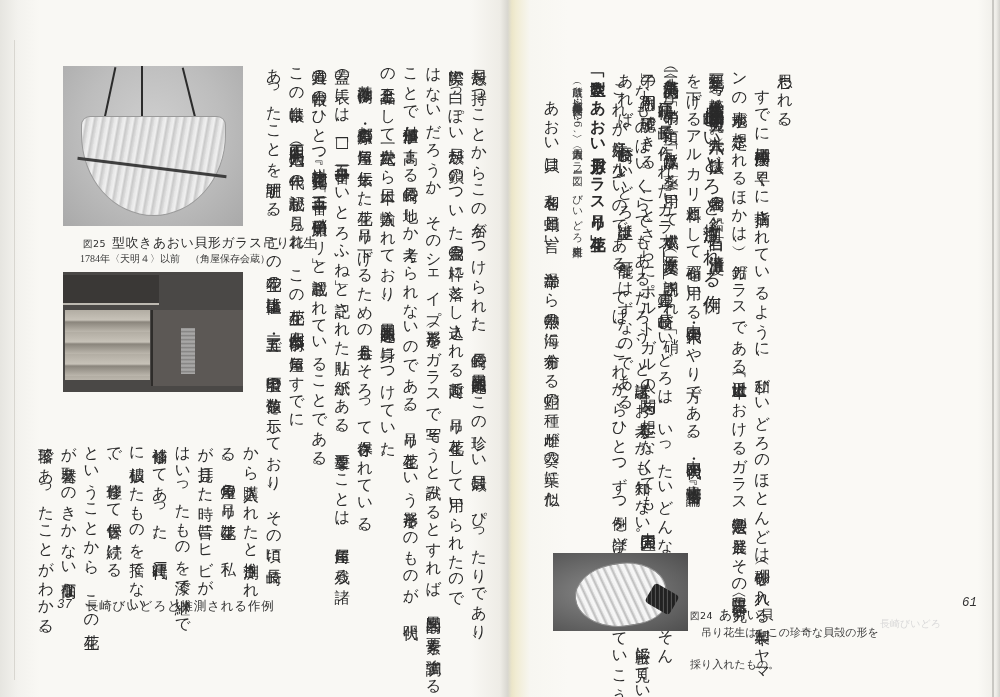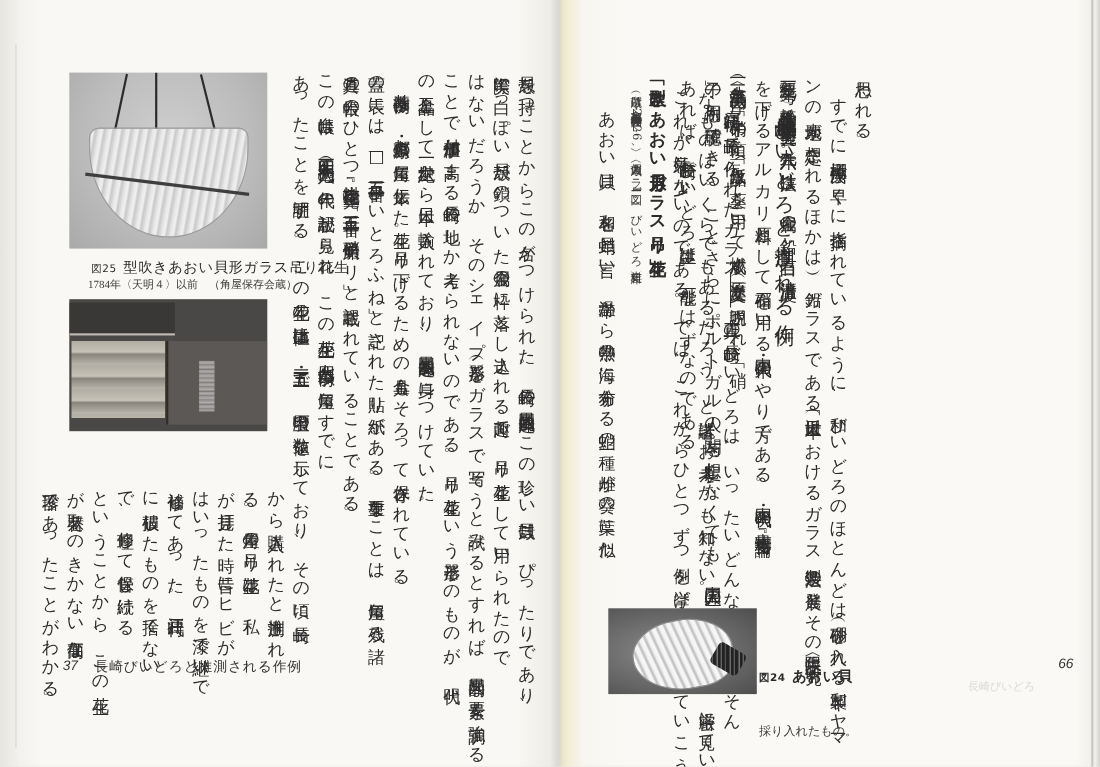--- a/index.html
+++ b/index.html
@@ -41,21 +41,21 @@
   .photo-shell { position: absolute; left: 553px; top: 553px; width: 135px; height: 78px; background: radial-gradient(ellipse at 40% 50%, #8a8a8a 0%, #666 60%, #4e4e4e 100%); }
   .shell-body { position: absolute; left: 22px; top: 10px; width: 92px; height: 64px; border-radius: 50% 55% 40% 60%; background: repeating-linear-gradient(75deg, #f1f1f1 0px, #f8f8f8 3px, #bcbcbc 5px, #e8e8e8 7px); transform: rotate(-10deg); border: 1px solid #8d8d8d; }
   .shell-dark { position: absolute; left: 95px; top: 35px; width: 28px; height: 22px; background: repeating-linear-gradient(60deg, #222 0px, #222 2px, #777 4px); transform: rotate(30deg); border-radius: 4px; }
 
   
   .caption { position: absolute; font-family: "DejaVu Sans", "Liberation Sans", sans-serif; color: #2b2b2b; white-space: nowrap; }
   .cap-title { font-size: 13px; letter-spacing: 0.5px; }
   .cap-title .fig { font-size: 9.5px; margin-right: 6px; }
   .cap-sub { font-family: Liberation Serif, serif; font-size: 10px; color: #3a3a3a; }
 
-  .folio { position: absolute; font-family: Liberation Sans, sans-serif; font-style: italic; font-size: 12.5px; color: #333; }
+  .folio { position: absolute; font-family: Liberation Mono, monospace; font-style: italic; font-size: 12.5px; color: #333; }
   .running-head { position: absolute; font-family: "DejaVu Serif", "Liberation Serif", serif; font-size: 12.5px; color: #333; letter-spacing: 0.8px; }
   .ghost-head { position: absolute; font-size: 10px; color: #d9d9d9; }
 
   .section-head { font-size: 18px; letter-spacing: 2px; color: #2a2a2a; }
   .section-num { font-size: 11px; margin-bottom: 8px; display: inline-block; }
   .subhead { font-family: "DejaVu Sans", "Liberation Sans", sans-serif; font-weight: bold; font-size: 15.5px; letter-spacing: 1px; }
   .note { font-size: 10.5px; letter-spacing: 0.6px; color: #3a3a3a; }
 </style>
 </head>
 <body>
@@ -143,22 +143,23 @@
     <div class="vtext note" style="left:63px; top:78px;">（所蔵は京都・角屋保存会〈図25・26〉、個人蔵〈カラー図1〉、びいどろ史料庫）</div>
 
     <div class="vtext body-text" style="left:32px; top:73px; height:470px;">
       <span class="col">　あおい貝は、和名を貝蛸と言い、温帯から熱帯の海に分布する蛸の一種。雌が葵の葉に似た</span>
     </div>
 
     <div class="photo photo-shell" style="left:45px;">
       <div class="shell-body"></div>
       <div class="shell-dark"></div>
     </div>
-    <div class="caption cap-title" style="left:182px; top:606px;font-weight:bold;">
+    <div class="caption cap-title" style="left:182px; top:606px;">
       <span class="fig">図24</span><span>あおい貝</span>
     </div>
+    <div class="caption cap-sub" style="left:182px; top:625px; font-size:11px;">　吊り花生は、この珍奇な貝殻の形を</div>
     <div class="caption cap-sub" style="left:182px; top:641px; font-size:11px;margin-top:16px;">採り入れたもの。</div>
 
     <div class="ghost-head" style="left:372px; top:617px;">長崎びいどろ</div>
-    <div class="folio" style="left:454px; top:596px;">66</div>
+    <div class="folio" style="left:454px; top:596px;">61</div>
   </div>
 
 </div>
 
 </body></html>

